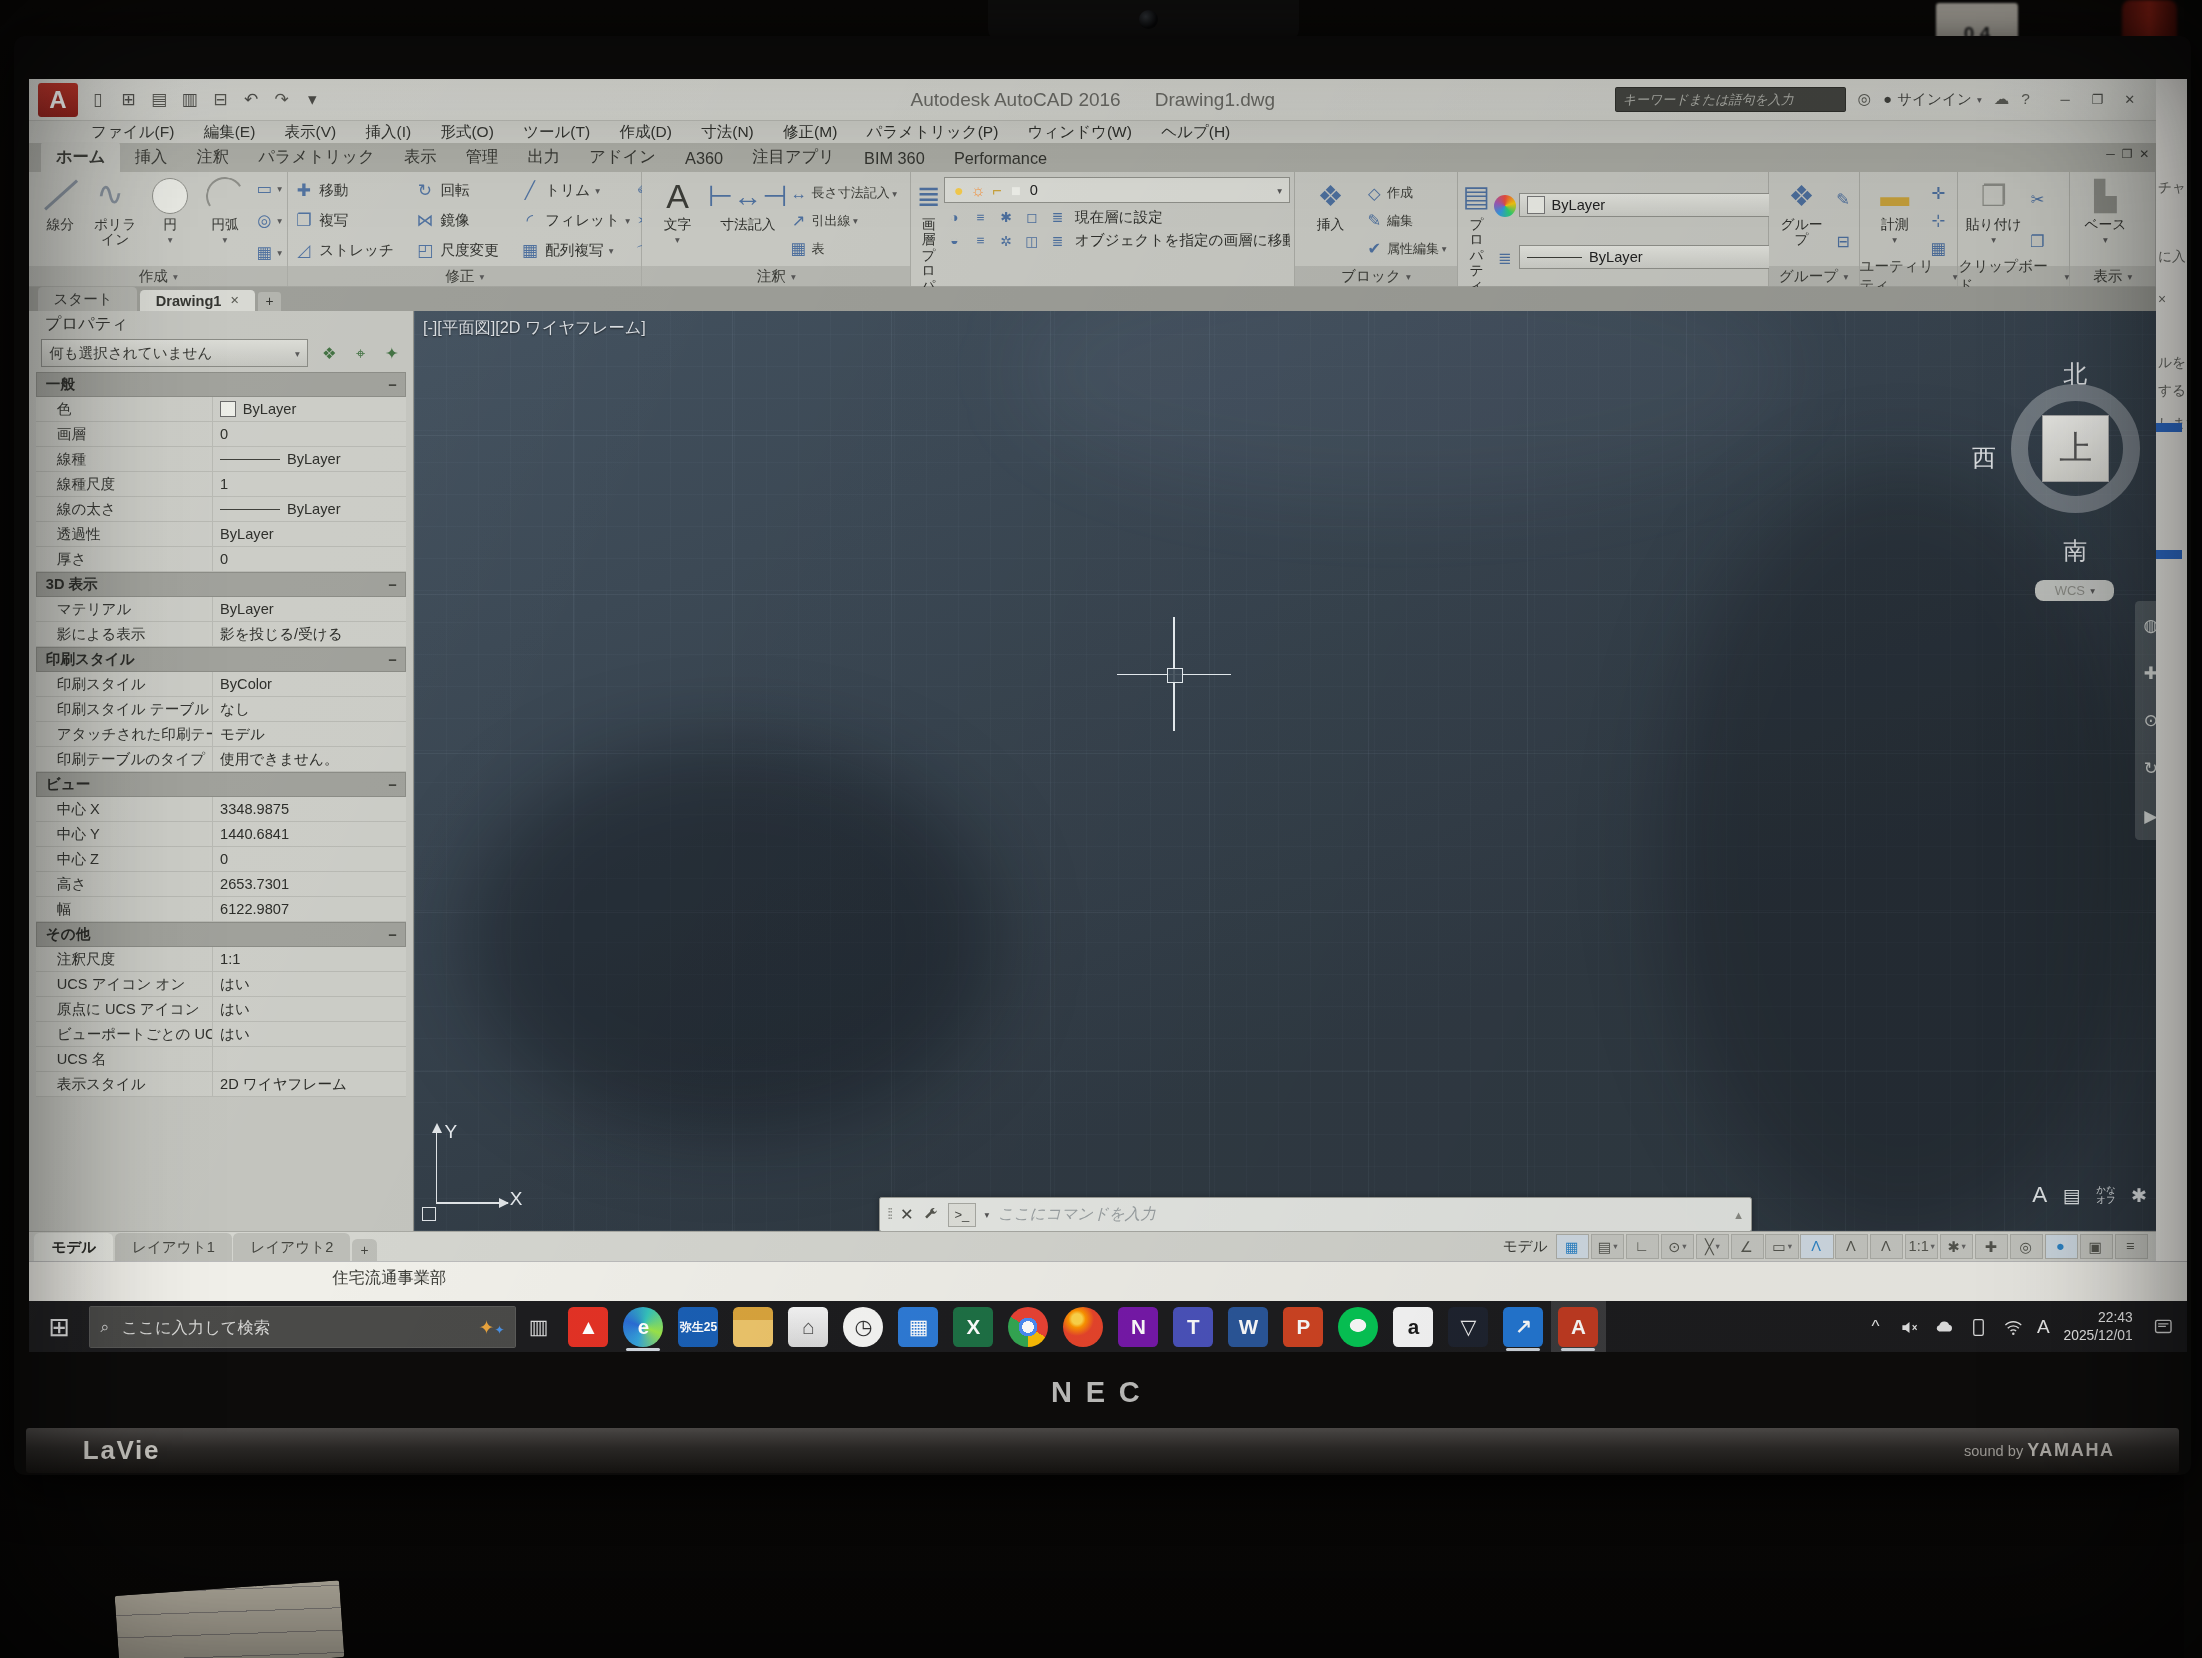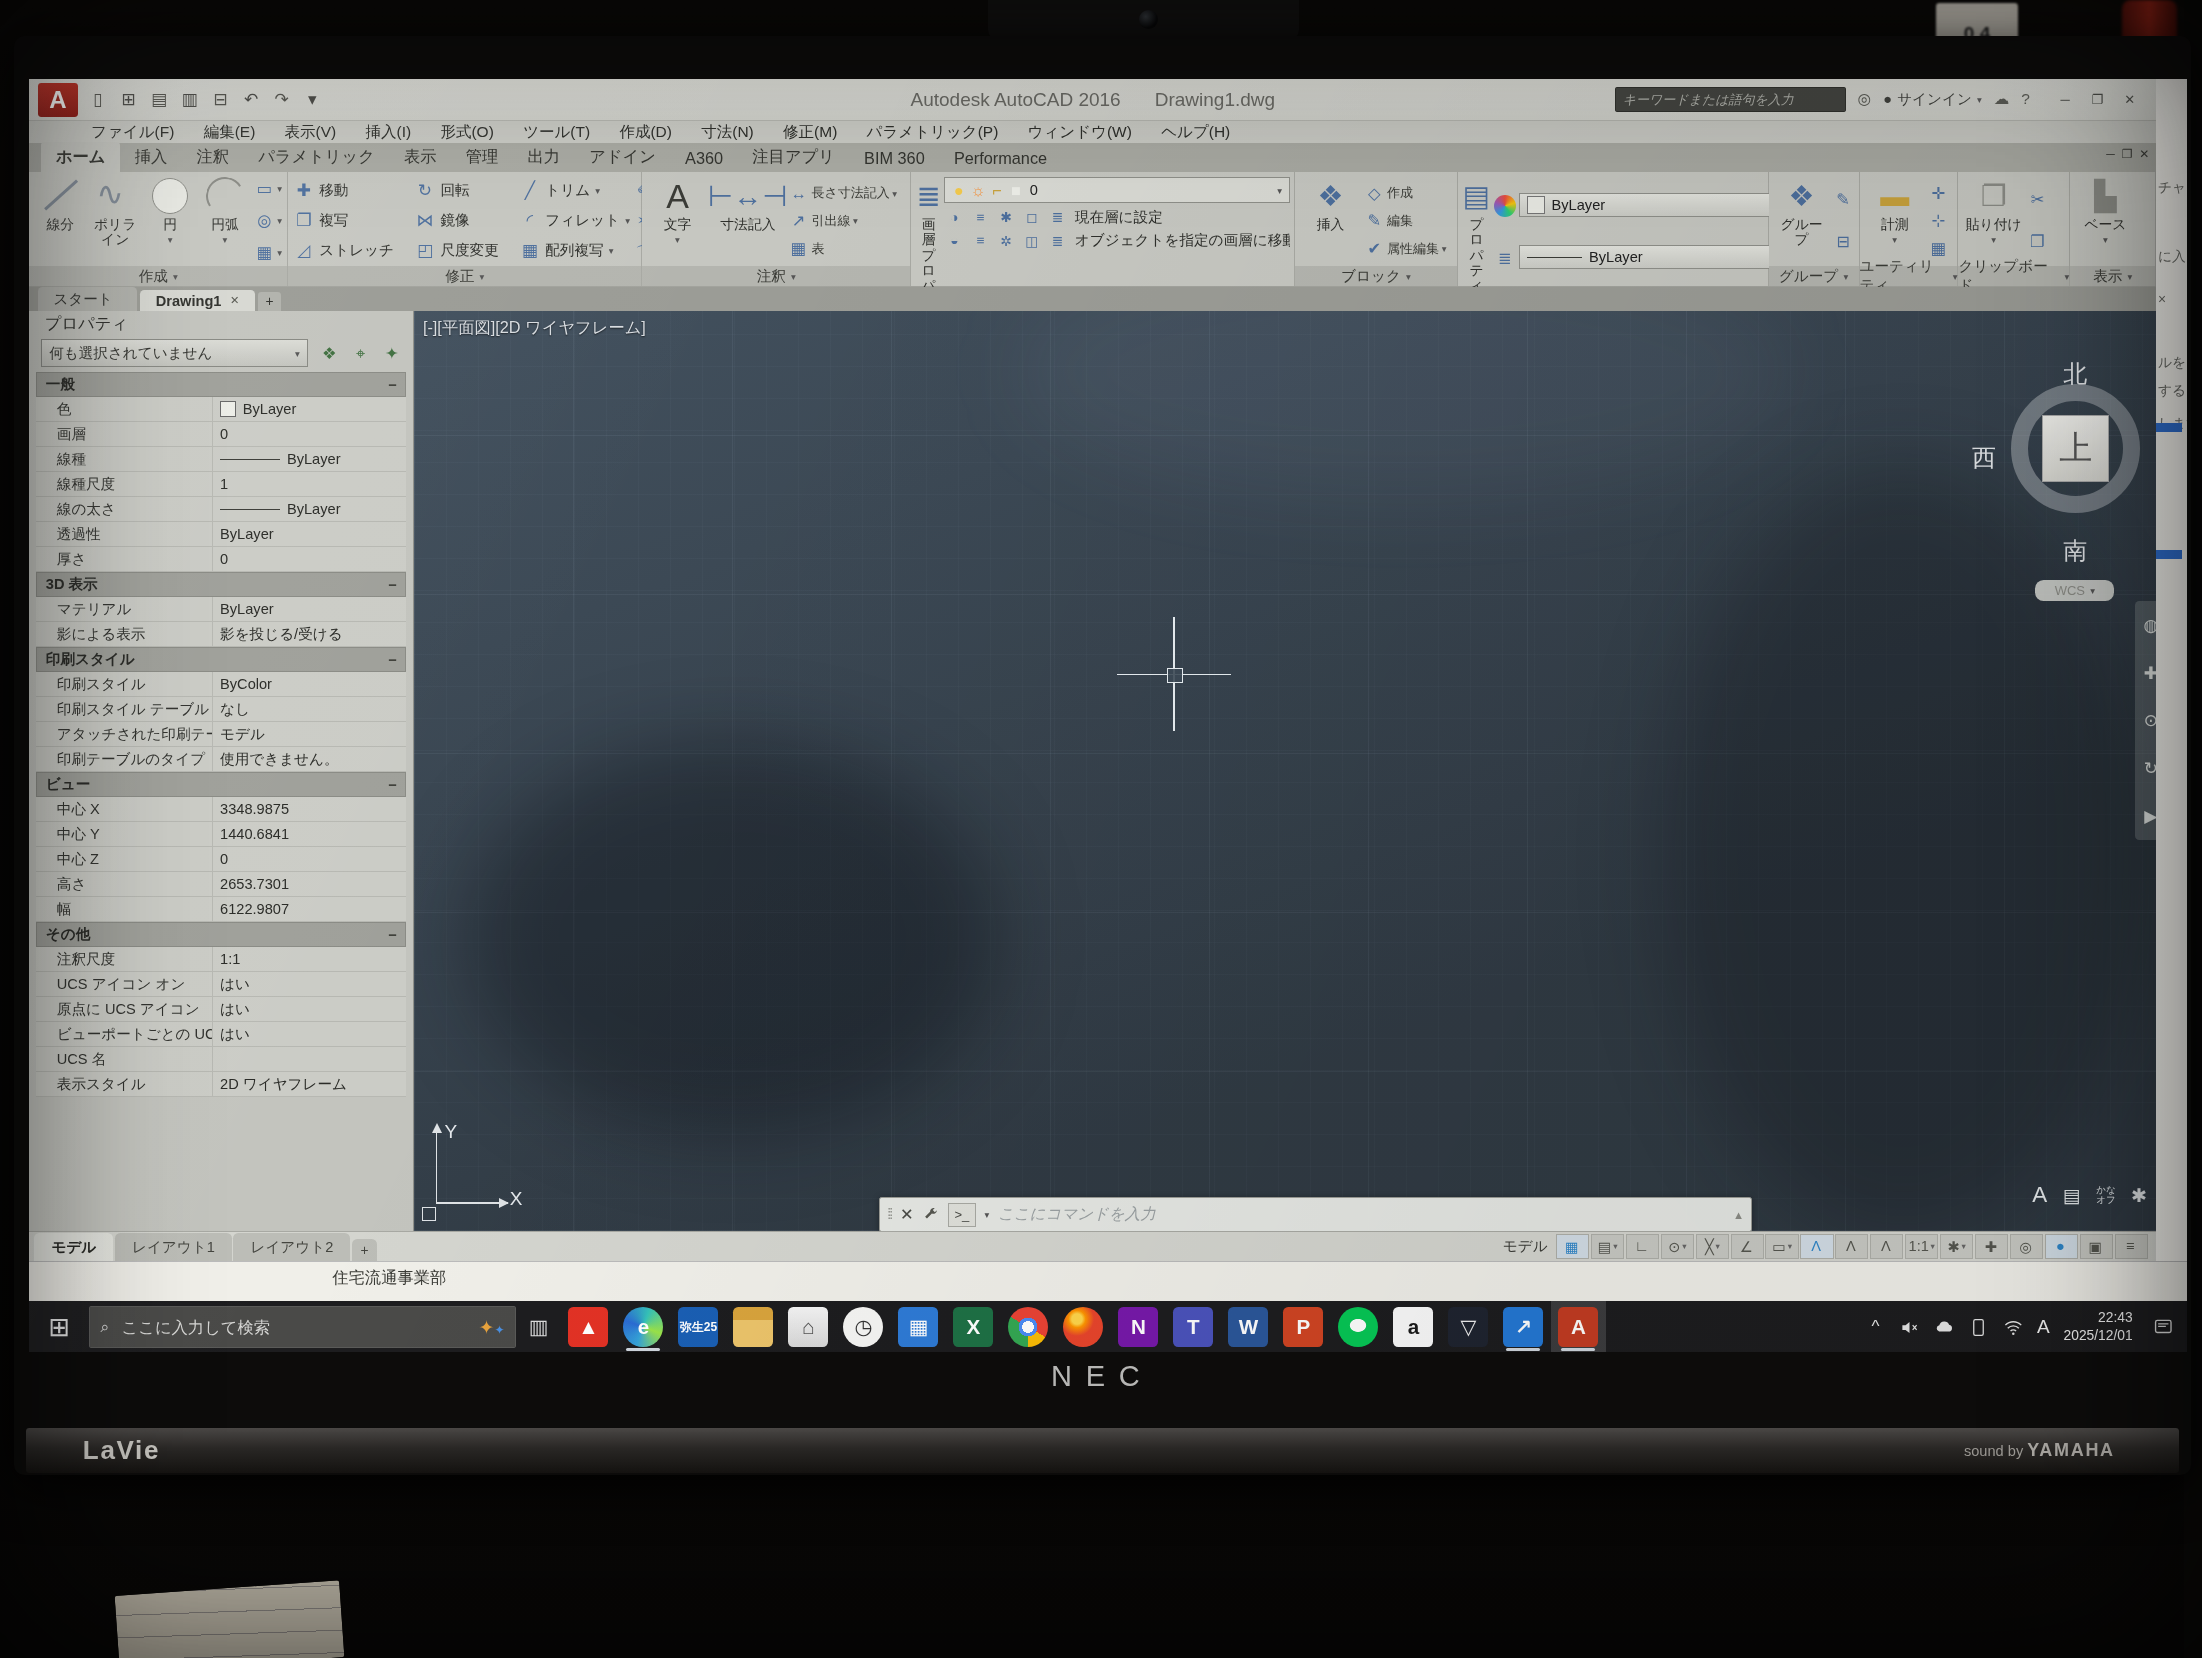--- a/index.html
+++ b/index.html
@@ -17,21 +17,21 @@
   .webcam{position:absolute;left:988px;top:0;width:311px;height:40px;background:#151413;border-radius:0 0 10.3px 10.3px;}
   .webcam .lens{position:absolute;left:151px;top:10.3px;width:19px;height:19px;border-radius:50%;background:radial-gradient(circle at 35% 35%,#3c4146,#0a0a0b 65%);}
   
   .monitor{position:absolute;left:13.8px;top:36px;width:2177px;height:1439px;background:#0d0c0b;border-radius:10.3px;
     box-shadow:0 8.6px 52px rgba(0,0,0,.9);}
   .screen{position:absolute;left:15.5px;top:43px;width:2158px;height:1273px;background:#d7d8d2;overflow:hidden;
     box-shadow:inset 0 5.2px 15.5px rgba(0,0,0,.35);}
   .glare{position:absolute;inset:0;pointer-events:none;z-index:60;
     background:linear-gradient(115deg,rgba(255,255,255,.05) 0%,rgba(255,255,255,0) 30%,rgba(0,0,0,.06) 75%);}
   .bezel-bottom{position:absolute;left:0;top:1316px;width:100%;height:122px;}
-  .nec{position:absolute;left:0;top:8px;width:100%;text-align:center;color:#c9c9c7;font-size:29px;font-weight:normal;letter-spacing:13.8px;opacity:.9;}
+  .nec{position:absolute;left:0;top:24px;width:100%;text-align:center;color:#c9c9c7;font-size:29px;font-weight:bold;letter-spacing:13.8px;opacity:.9;}
   .lavie-strip{position:absolute;left:12px;right:12px;top:76px;height:45px;border-radius:3.4px;
     background:linear-gradient(180deg,#4a4745 0%,#2a2826 45%,#151311 100%);text-align:center;}
   .lavie{position:absolute;left:57px;top:6.9px;color:#c4c2bd;font-size:26px;font-weight:bold;letter-spacing:1.7px;}
   .yamaha{position:absolute;right:64px;top:12px;color:#9b9893;font-size:14.6px;}
   .yamaha b{font-size:18px;letter-spacing:1.7px;color:#aaa7a2;}
   .arrowdn{font-size:9.5px;color:#555;}
   
   .acad{position:absolute;left:0;top:0;width:2127px;height:1182px;display:flex;flex-direction:column;background:#c6c7c1;}
   
   .row-title{height:41px;background:linear-gradient(180deg,#e3e4de,#d2d3cd);display:flex;align-items:center;position:relative;}

